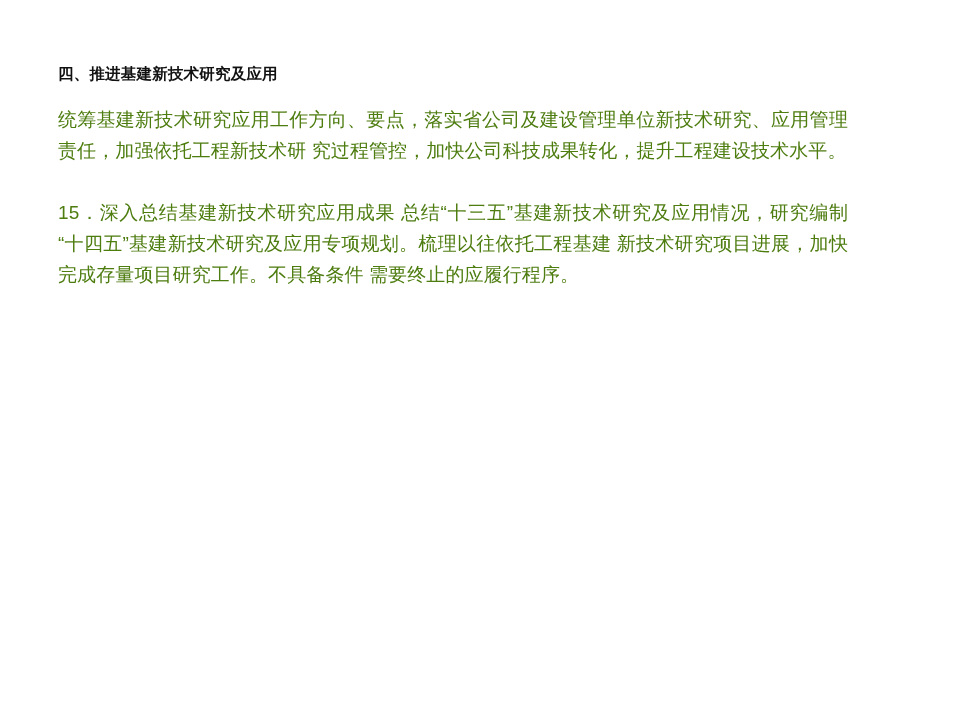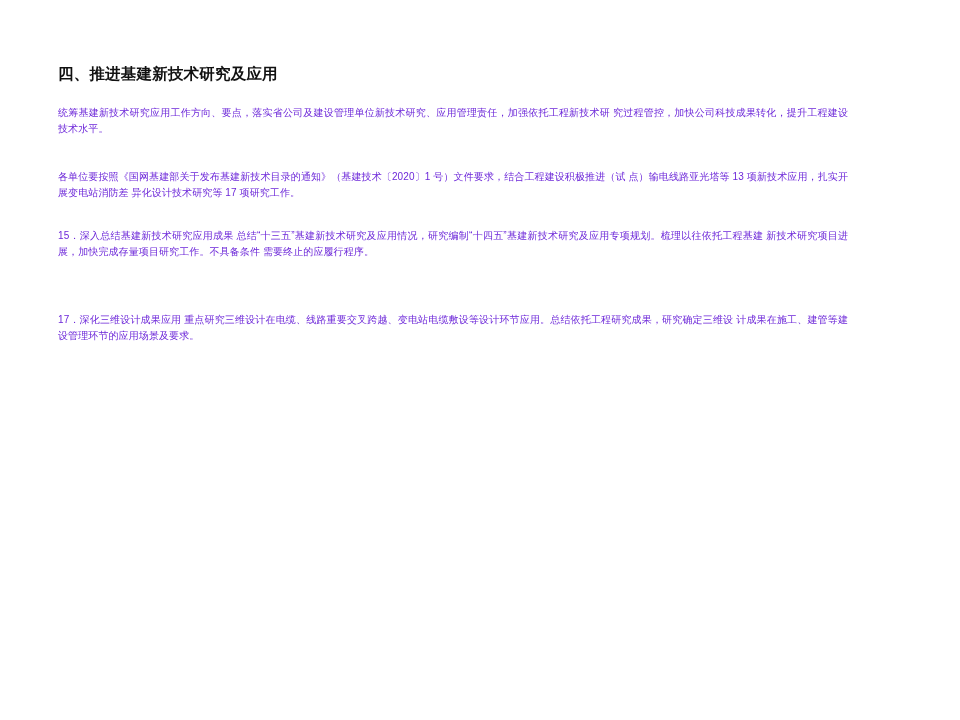--- a/index.html
+++ b/index.html
@@ -27,23 +27,23 @@
   }
   .heading {
     font-size: 15.5px;
     line-height: 1.6;
     font-weight: 700;
     color: #111111;
     margin: 0 0 18px 0;
     letter-spacing: 0.2px;
   }
   .para {
-    font-size: 10px;
+    font-size: 19px;
     line-height: 1.62;
-    color: #6d28d9;
+    color: #4d7c0f;
     margin: 0 0 26px 0;
     text-align: justify;
     letter-spacing: 0.1px;
   }
   .para.tight {
     margin-bottom: 24px;
   }
   .spacer-lg {
     height: 14px;
   }
@@ -57,29 +57,27 @@
 <div class="page">
   <div class="doc-body">
 
     <h2 class="heading">四、推进基建新技术研究及应用</h2>
 
     <p class="para">统筹基建新技术研究应用工作方向、要点，落实省公司及建设管理单位新技术研究、应用管理责任，加强依托工程新技术研 究过程管控，加快公司科技成果转化，提升工程建设技术水平。</p>
 
     <div class="spacer-md"></div>
 
 
-    <p class="para">各单位要按照《国网基建部关于发布基建新技术目录的通知》（基建技术〔2020〕1 号）文件要求，结合工程建设积极推进（试 点）输电线路亚光塔等 13 项新技术应用，扎实开展变电站消防差 异化设计技术研究等 17 项研究工作。</p>
 
     <p class="para">15．深入总结基建新技术研究应用成果 总结“十三五”基建新技术研究及应用情况，研究编制“十四五”基建新技术研究及应用专项规划。梳理以往依托工程基建 新技术研究项目进展，加快完成存量项目研究工作。不具备条件 需要终止的应履行程序。</p>
 
     <div class="spacer-lg"></div>
 
 
 
     <div class="spacer-md"></div>
 
 
     <div class="spacer-md"></div>
 
-    <p class="para tight">17．深化三维设计成果应用 重点研究三维设计在电缆、线路重要交叉跨越、变电站电缆敷设等设计环节应用。总结依托工程研究成果，研究确定三维设 计成果在施工、建管等建设管理环节的应用场景及要求。</p>
 
   </div>
 </div>
 
 </body></html>

